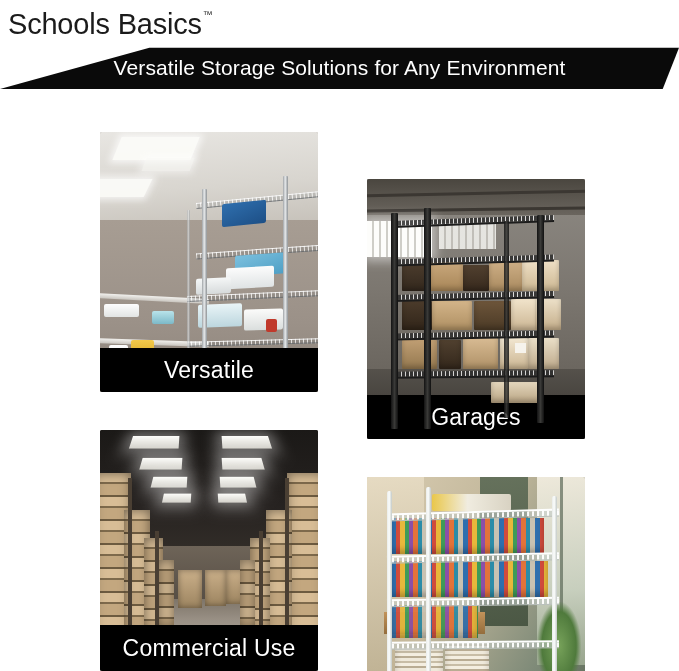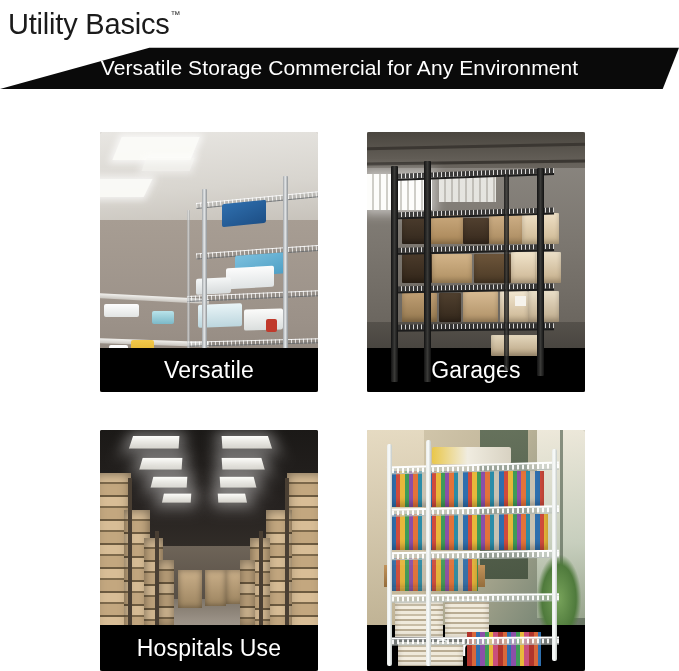--- a/index.html
+++ b/index.html
@@ -84,21 +84,21 @@
 
   .card {
     position: absolute;
     overflow: hidden;
     background: #cfcfcf;
     border-radius: 2px;
   }
   .card.r0 { top: 0; height: 260px; }
   .card.r1 { top: 298px; height: 241px; }
   .card.c0 { left: 100px; width: 218px; }
-  .card.c1 { left: 367px; width: 218px; }
+  .card.c1 { left: 367px; width: 218px; margin-top: 47px; }
 
   .photo {
     position: absolute;
     inset: 0;
     overflow: hidden;
   }
 
   .caption {
     position: absolute;
     left: 0;
@@ -390,26 +390,26 @@
     background: linear-gradient(90deg,#e9c74a,#f0ece0 45%, #d8d2c2);
     border-radius: 2px;
   }
 </style>
 </head>
 <body>
 
 <div class="page">
 
   <div class="brand">
-    <span>Utility Basics</span><span class="tm">™</span>
+    <span>Schools Basics</span><span class="tm">™</span>
   </div>
 
   <div class="banner-wrap">
     <div class="banner-shape"></div>
-    <div class="banner-text">Versatile Storage Commercial for Any Environment</div>
+    <div class="banner-text">Versatile Storage Solutions for Any Environment</div>
   </div>
 
   <div class="grid">
 
     <div class="card r0 c0">
       <div class="photo ph-hospital">
         <div class="ceiling"></div>
         <div class="lightpanel lp1"></div>
         <div class="lightpanel lp2"></div>
         <div class="lightpanel lp3"></div>
@@ -503,21 +503,21 @@
         <div class="rk lk4"></div>
         <div class="rk rk1"></div>
         <div class="rk rk2"></div>
         <div class="rk rk3"></div>
         <div class="rk rk4"></div>
         <div class="upright up1"></div>
         <div class="upright up2"></div>
         <div class="upright up3"></div>
         <div class="upright up4"></div>
       </div>
-      <div class="caption">Hospitals Use</div>
+      <div class="caption">Commercial Use</div>
     </div>
 
     <div class="card r1 c1">
       <div class="photo ph-school">
         <div class="s-wall"></div>
         <div class="s-left"></div>
         <div class="s-darkpanel"></div>
         <div class="s-win"></div>
         <div class="s-winmul"></div>
         <div class="desk"></div>

